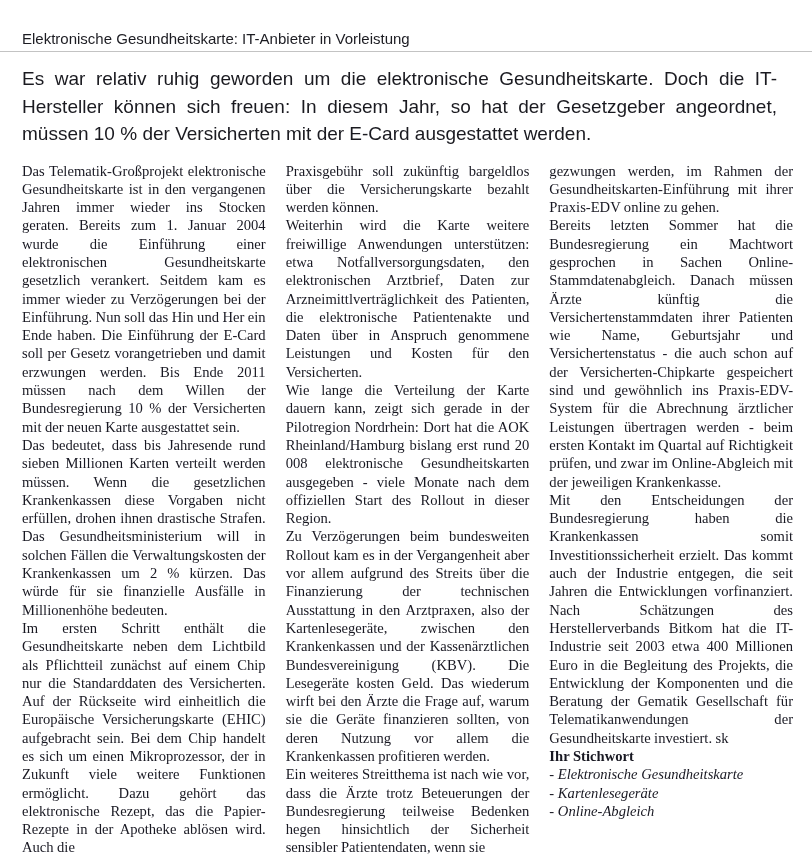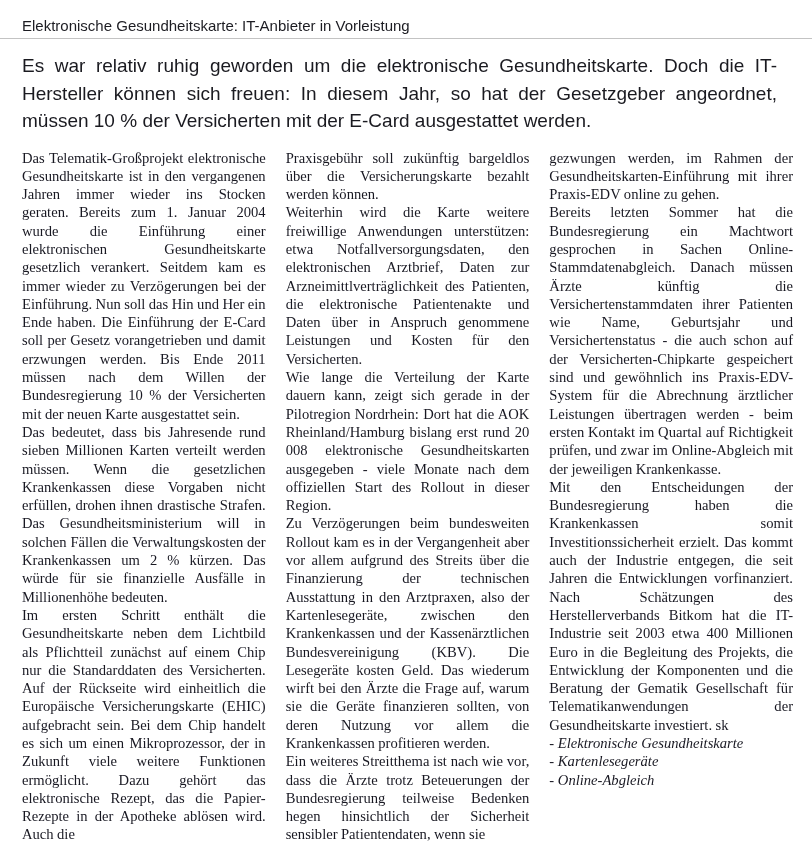--- a/index.html
+++ b/index.html
@@ -7,21 +7,21 @@
     padding: 0;
     width: 812px;
     height: 859px;
     background: #ffffff;
     overflow: hidden;
   }
   .page {
     box-sizing: border-box;
     width: 812px;
     height: 859px;
-    padding: 17px 19px 0 22px;
+    padding: 30px 19px 0 22px;
     background: #ffffff;
     color: #1a1a1f;
   }
   .kicker {
     font-family: "Liberation Sans", sans-serif;
     font-size: 15px;
     line-height: 18px;
     color: #1c1c22;
   }
   .rule {
@@ -99,20 +99,21 @@
       <p>Weiterhin wird die Karte weitere freiwillige Anwendungen unterstützen: etwa Notfallversorgungsdaten, den elektronischen Arztbrief, Daten zur Arzneimittlverträglichkeit des Patienten, die elektronische Patientenakte und Daten über in Anspruch genommene Leistungen und Kosten für den Versicherten.</p>
       <p>Wie lange die Verteilung der Karte dauern kann, zeigt sich gerade in der Pilotregion Nordrhein: Dort hat die AOK Rheinland/Hamburg bislang erst rund 20 008 elektronische Gesundheitskarten ausgegeben - viele Monate nach dem offiziellen Start des Rollout in dieser Region.</p>
       <p>Zu Verzögerungen beim bundesweiten Rollout kam es in der Vergangenheit aber vor allem aufgrund des Streits über die Finanzierung der technischen Ausstattung in den Arztpraxen, also der Kartenlesegeräte, zwischen den Krankenkassen und der Kassenärztlichen Bundesvereinigung (KBV). Die Lesegeräte kosten Geld. Das wiederum wirft bei den Ärzte die Frage auf, warum sie die Geräte finanzieren sollten, von deren Nutzung vor allem die Krankenkassen profitieren werden.</p>
       <p>Ein weiteres Streitthema ist nach wie vor, dass die Ärzte trotz Beteuerungen der Bundesregierung teilweise Bedenken hegen hinsichtlich der Sicherheit sensibler Patientendaten, wenn sie</p>
     </div>
 
     <div class="col">
       <p>gezwungen werden, im Rahmen der Gesundheitskarten-Einführung mit ihrer Praxis-EDV online zu gehen.</p>
       <p>Bereits letzten Sommer hat die Bundesregierung ein Machtwort gesprochen in Sachen Online-Stammdatenabgleich. Danach müssen Ärzte künftig die Versichertenstammdaten ihrer Patienten wie Name, Geburtsjahr und Versichertenstatus - die auch schon auf der Versicherten-Chipkarte gespeichert sind und gewöhnlich ins Praxis-EDV-System für die Abrechnung ärztlicher Leistungen übertragen werden - beim ersten Kontakt im Quartal auf Richtigkeit prüfen, und zwar im Online-Abgleich mit der jeweiligen Krankenkasse.</p>
       <p>Mit den Entscheidungen der Bundesregierung haben die Krankenkassen somit Investitionssicherheit erzielt. Das kommt auch der Industrie entgegen, die seit Jahren die Entwicklungen vorfinanziert. Nach Schätzungen des Herstellerverbands Bitkom hat die IT-Industrie seit 2003 etwa 400 Millionen Euro in die Begleitung des Projekts, die Entwicklung der Komponenten und die Beratung der Gematik Gesellschaft für Telematikanwendungen der Gesundheitskarte investiert. sk</p>
+      <div class="stichwort-title">Ihr Stichwort</div>
       <div class="stichwort-item">- Elektronische Gesundheitskarte</div>
       <div class="stichwort-item">- Kartenlesegeräte</div>
       <div class="stichwort-item">- Online-Abgleich</div>
 
     </div>
 
   </div>
 </div>
 
 </body></html>

